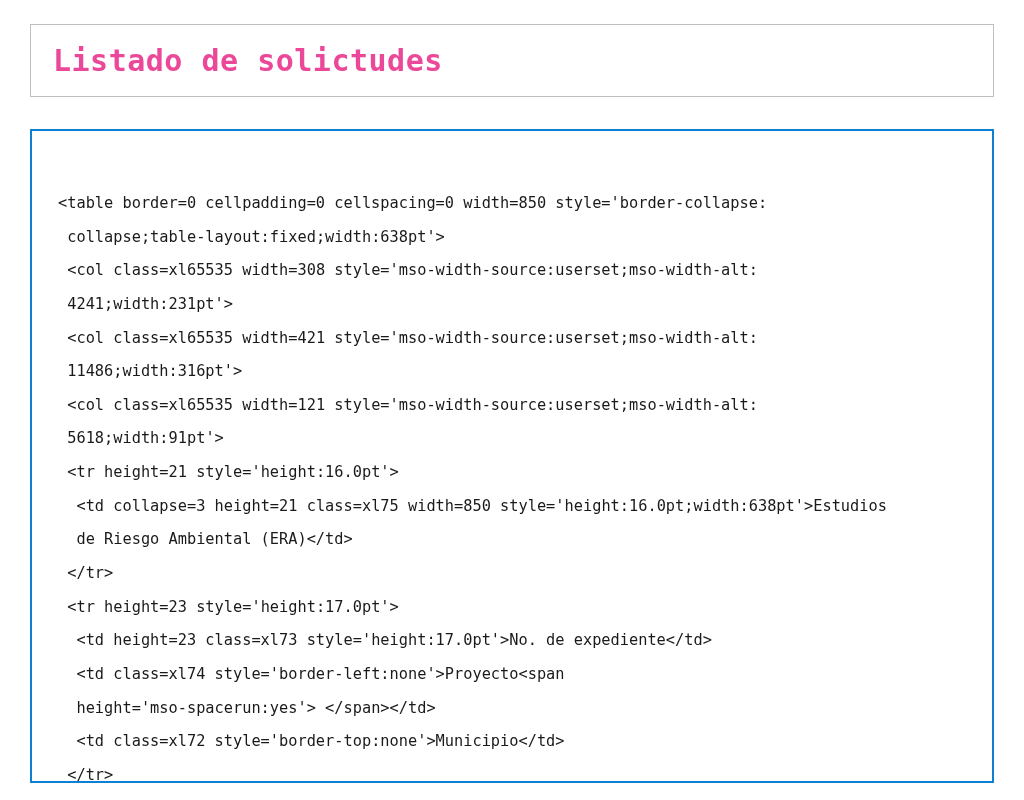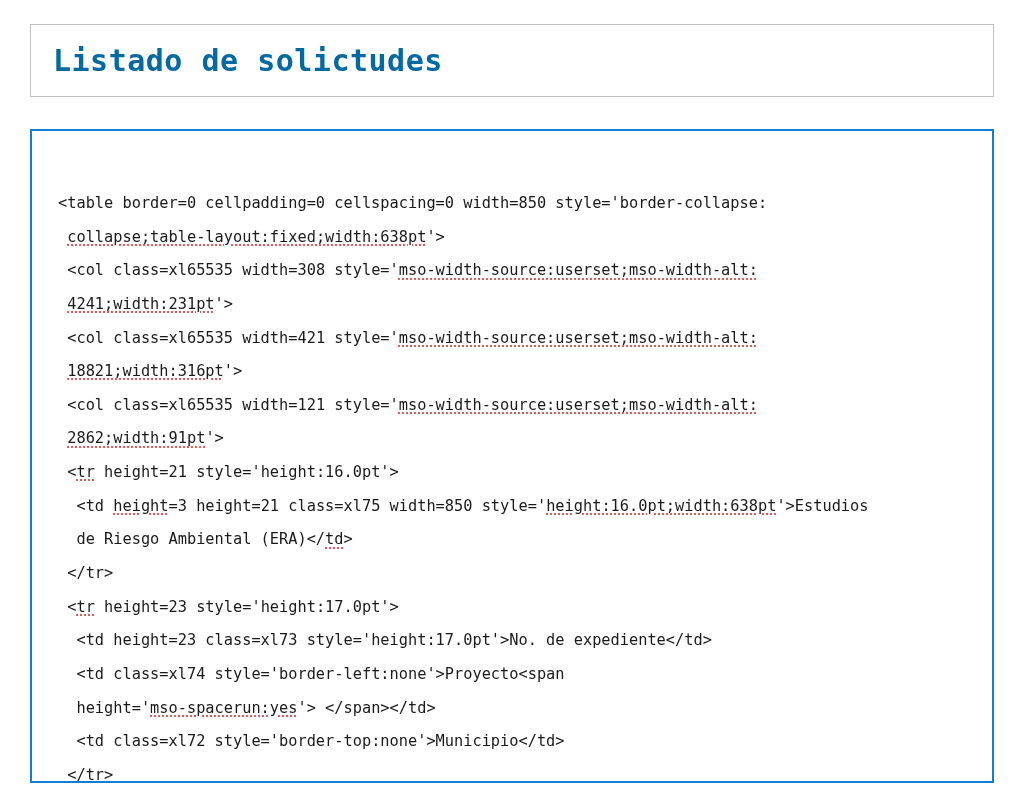--- a/index.html
+++ b/index.html
@@ -13,57 +13,56 @@
   }
   .header-box {
     border: 1px solid #bfbfbf;
     padding: 18px 22px;
     margin-bottom: 32px;
   }
   .header-title {
     font-size: 30px;
     font-weight: 600;
     letter-spacing: 0.5px;
-    color: #0369a1;
+    color: #ec4899;
   }
   .code-box {
     border: 2px solid #0f7fd4;
     padding: 56px 26px 12px 26px;
     font-size: 15.3px;
     line-height: 2.2;
     white-space: pre-wrap;
     word-break: break-word;
     color: #1a1a1a;
     overflow: hidden;
     height: 654px;
   }
   .u {
-    text-decoration: underline;
     text-decoration-style: dotted;
     text-decoration-color: #d03030;
     text-underline-offset: 3px;
   }
 </style>
 </head>
 <body>
 
 <div class="header-box">
   <div class="header-title">Listado de solictudes</div>
 </div>
 
 <div class="code-box"><span>&lt;table border=0 cellpadding=0 cellspacing=0 width=850 style='border-collapse:</span>
  <span class="u">collapse;table-layout:fixed;width:638pt</span><span>'&gt;</span>
 <span> &lt;col class=xl65535 width=308 style='</span><span class="u">mso-width-source:userset;mso-width-alt:</span>
  <span class="u">4241;width:231pt</span><span>'&gt;</span>
 <span> &lt;col class=xl65535 width=421 style='</span><span class="u">mso-width-source:userset;mso-width-alt:</span>
- <span class="u">18821;width:316pt</span><span>'&gt;</span>
+ <span class="u">11486;width:316pt</span><span>'&gt;</span>
 <span> &lt;col class=xl65535 width=121 style='</span><span class="u">mso-width-source:userset;mso-width-alt:</span>
- <span class="u">2862;width:91pt</span><span>'&gt;</span>
+ <span class="u">5618;width:91pt</span><span>'&gt;</span>
 <span> &lt;</span><span class="u">tr</span><span> height=21 style='height:16.0pt'&gt;</span>
-<span>  &lt;td </span><span class="u">height</span><span>=3 height=21 class=xl75 width=850 style='</span><span class="u">height:16.0pt;width:638pt</span><span>'&gt;Estudios</span>
+<span>  &lt;td </span><span class="u">collapse</span><span>=3 height=21 class=xl75 width=850 style='</span><span class="u">height:16.0pt;width:638pt</span><span>'&gt;Estudios</span>
 <span>  de Riesgo Ambiental (ERA)&lt;/</span><span class="u">td</span><span>&gt;</span>
 <span> &lt;/tr&gt;</span>
 <span> &lt;</span><span class="u">tr</span><span> height=23 style='height:17.0pt'&gt;</span>
 <span>  &lt;td height=23 class=xl73 style='height:17.0pt'&gt;No. de expediente&lt;/td&gt;</span>
 <span>  &lt;td class=xl74 style='border-left:none'&gt;Proyecto&lt;span</span>
 <span>  height='</span><span class="u">mso-spacerun:yes</span><span>'&gt; &lt;/span&gt;&lt;/td&gt;</span>
 <span>  &lt;td class=xl72 style='border-top:none'&gt;Municipio&lt;/td&gt;</span>
 <span> &lt;/tr&gt;</span></div>
 
 </body></html>

